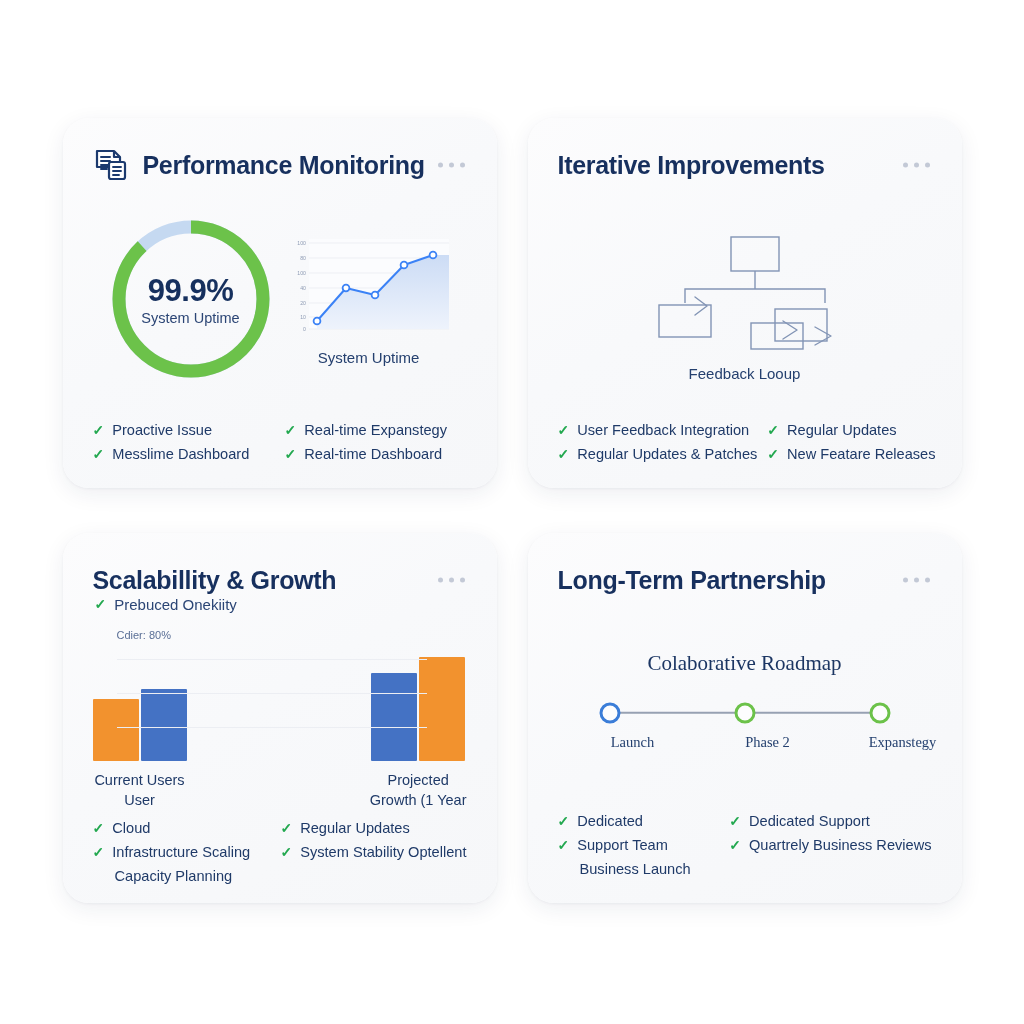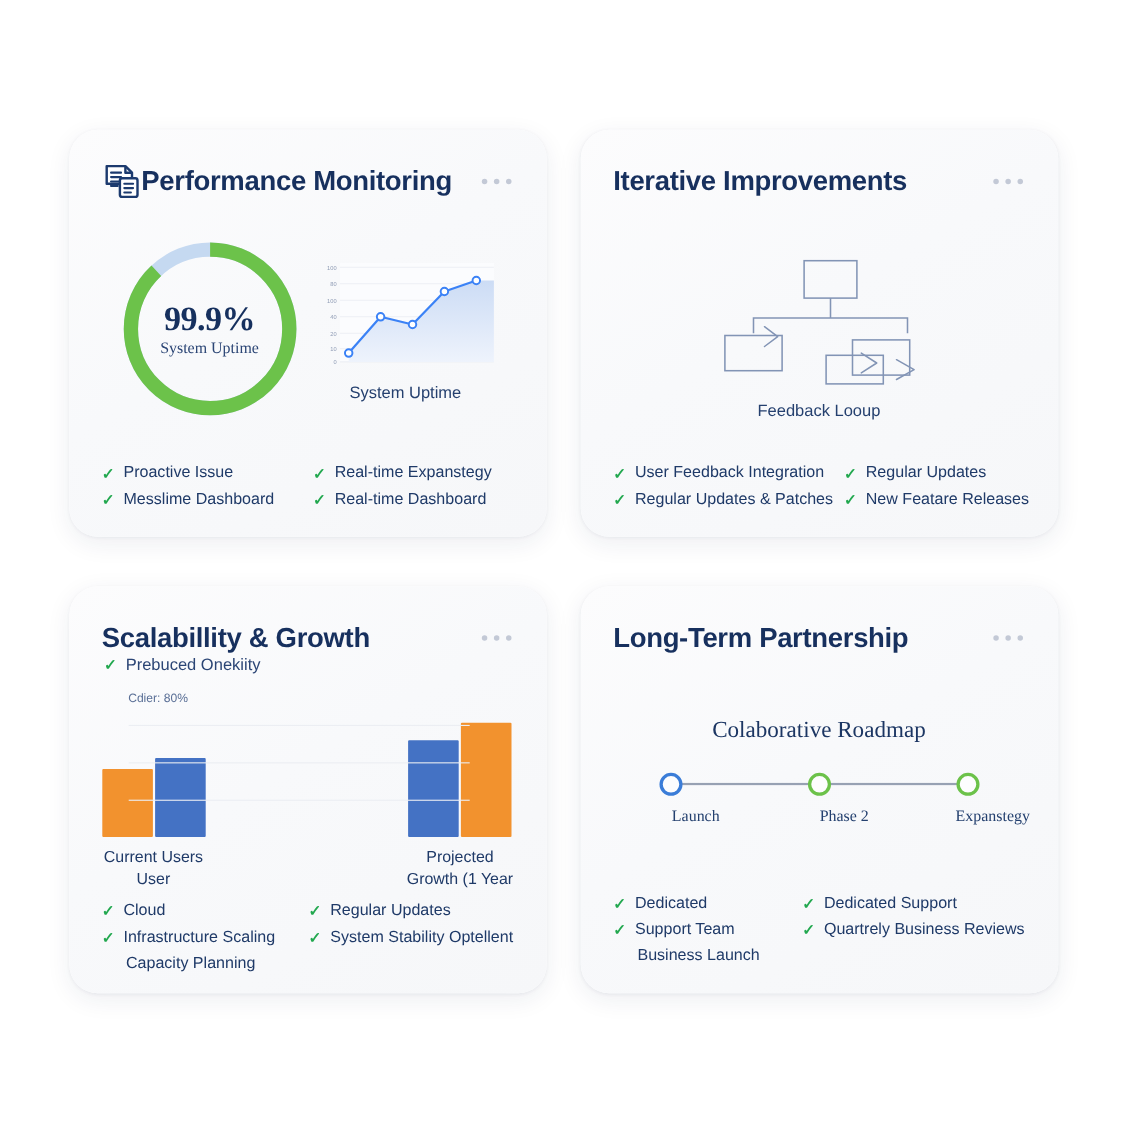--- a/index.html
+++ b/index.html
@@ -27,20 +27,21 @@
     border-radius: 26px;
     box-shadow: 0 6px 22px rgba(25,40,80,0.075), 0 1px 3px rgba(25,40,80,0.05);
     padding: 26px 30px 22px 30px;
     display: flex;
     flex-direction: column;
     overflow: hidden;
   }
   .card-head {
     display: flex;
     align-items: center;
+    gap: 14px;
     position: relative;
     min-height: 42px;
   }
   .card-title {
     font-size: 25px;
     font-weight: bold;
     color: #17305e;
     letter-spacing: -0.3px;
     white-space: nowrap;
   }
@@ -63,21 +64,21 @@
   .viz {
     flex: 1 1 auto;
     display: flex;
     align-items: center;
     justify-content: center;
     gap: 6px;
     position: relative;
   }
 
   
-  .donut-wrap { position: relative; width: 172px; height: 172px; flex: 0 0 auto; font-family: Liberation Serif, serif; }
+  .donut-wrap { position: relative; width: 172px; height: 172px; flex: 0 0 auto; }
   .donut-wrap svg { display: block; }
   .donut-center {
     position: absolute; inset: 0;
     display: flex; flex-direction: column;
     align-items: center; justify-content: center;
     gap: 1px;
   }
   .donut-value { font-size: 31px; font-weight: bold; color: #16305e; letter-spacing: -0.5px; }
   .donut-label { font-size: 14.5px; color: #2b4575; }
 

